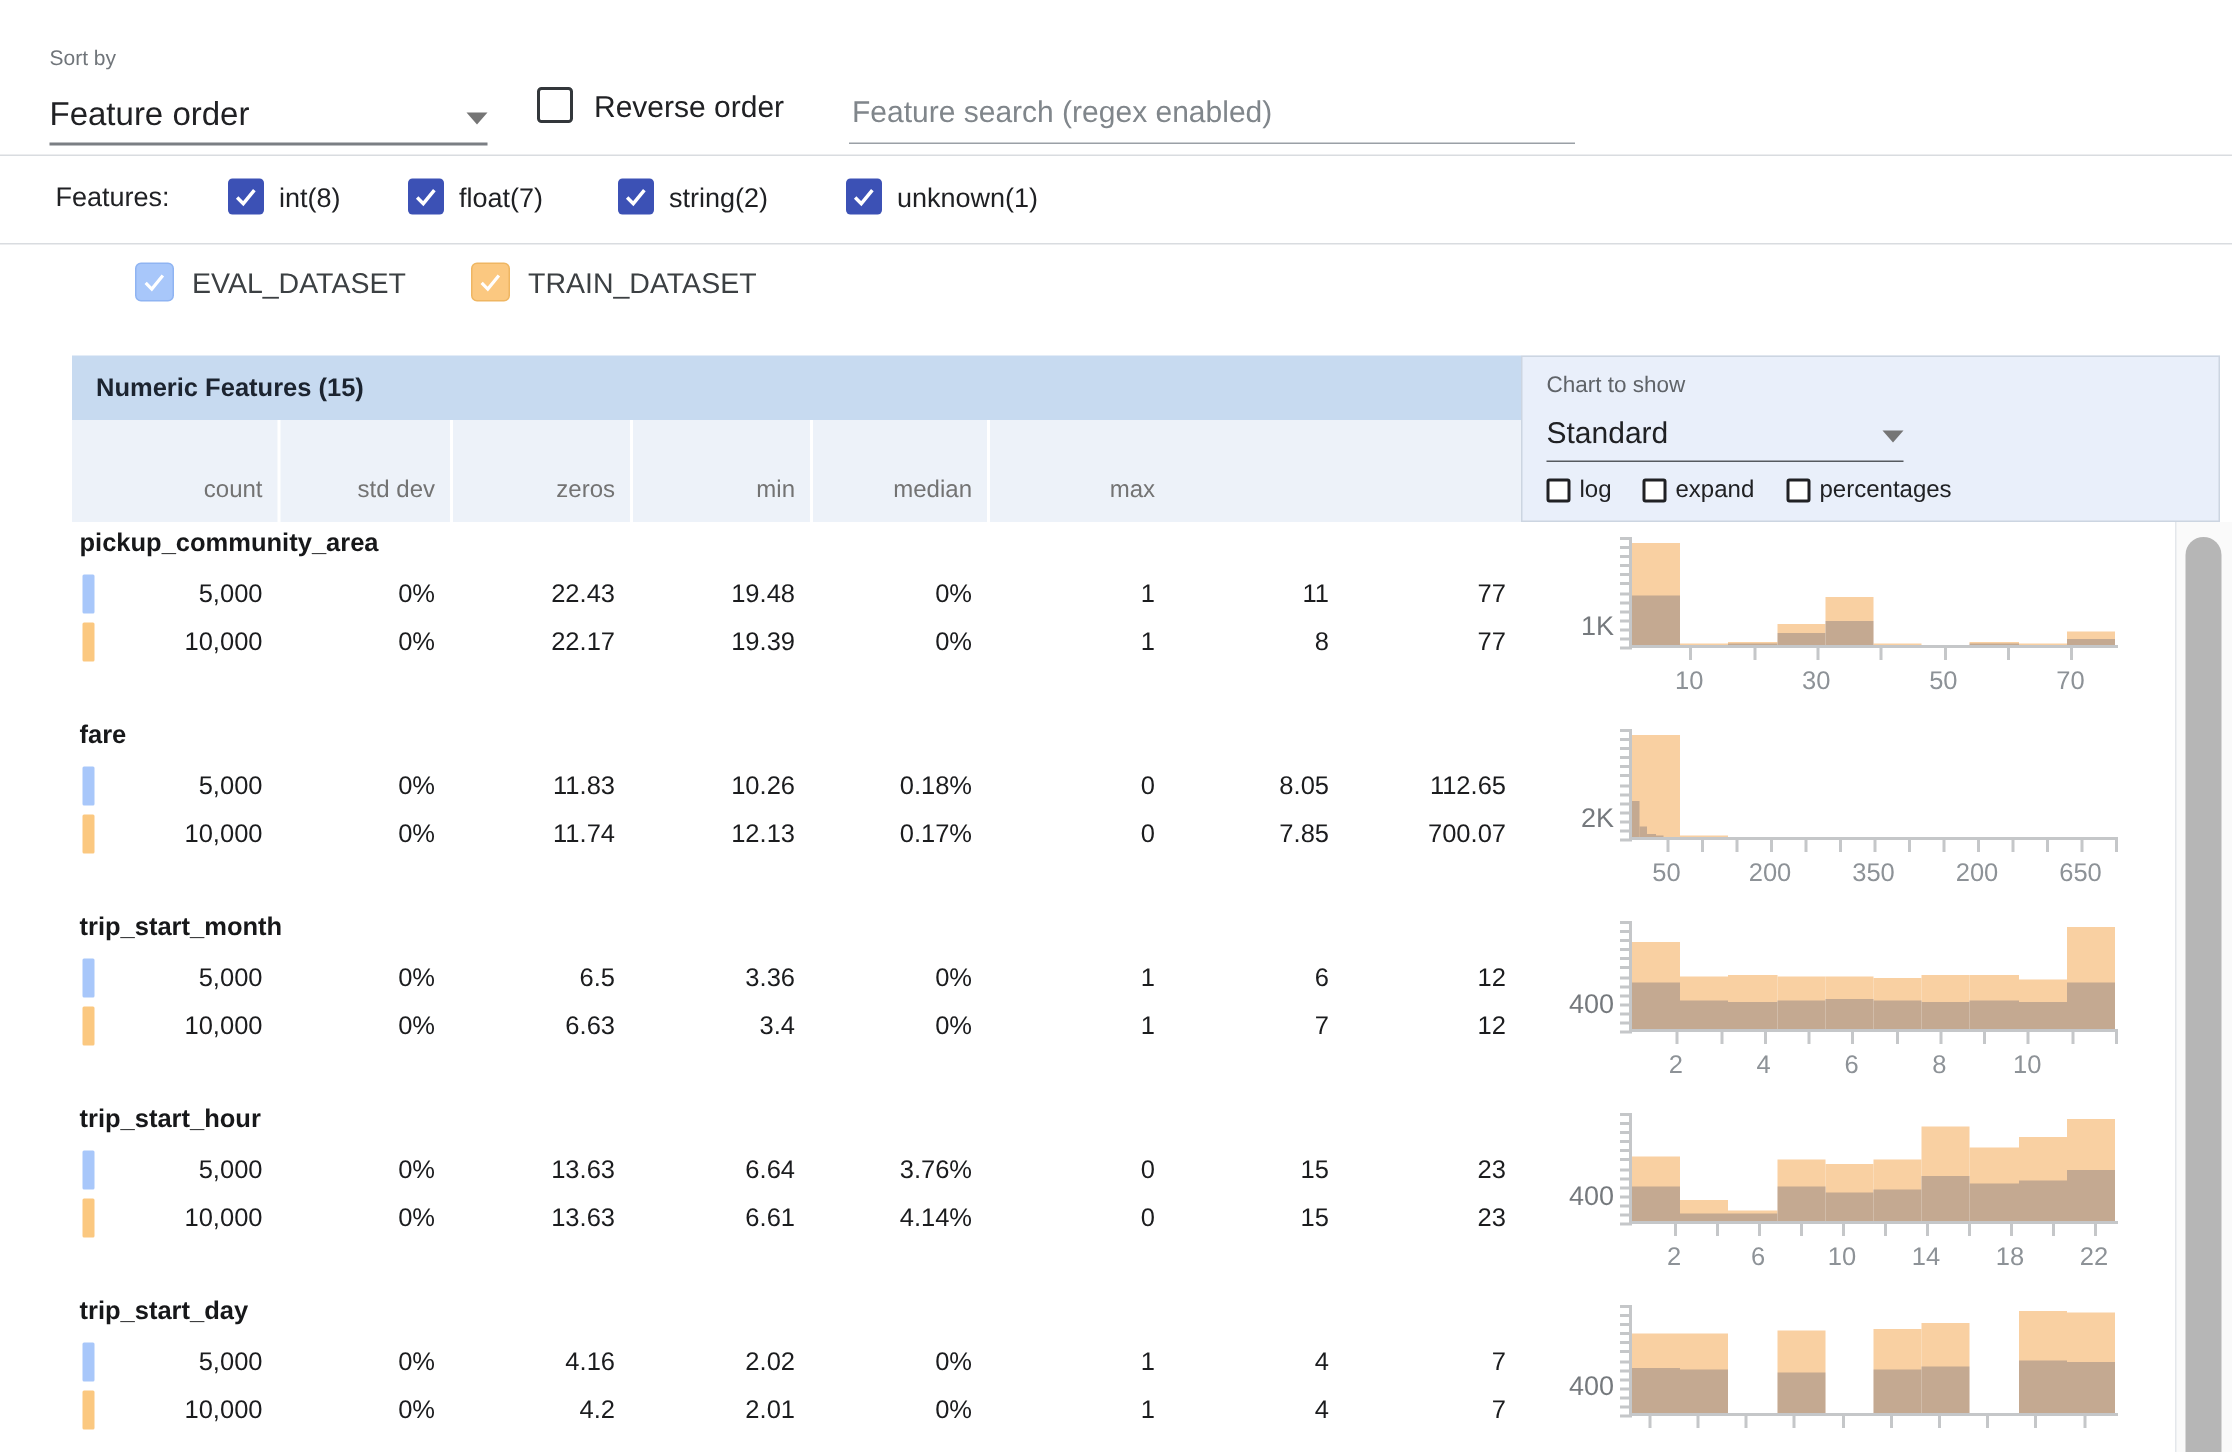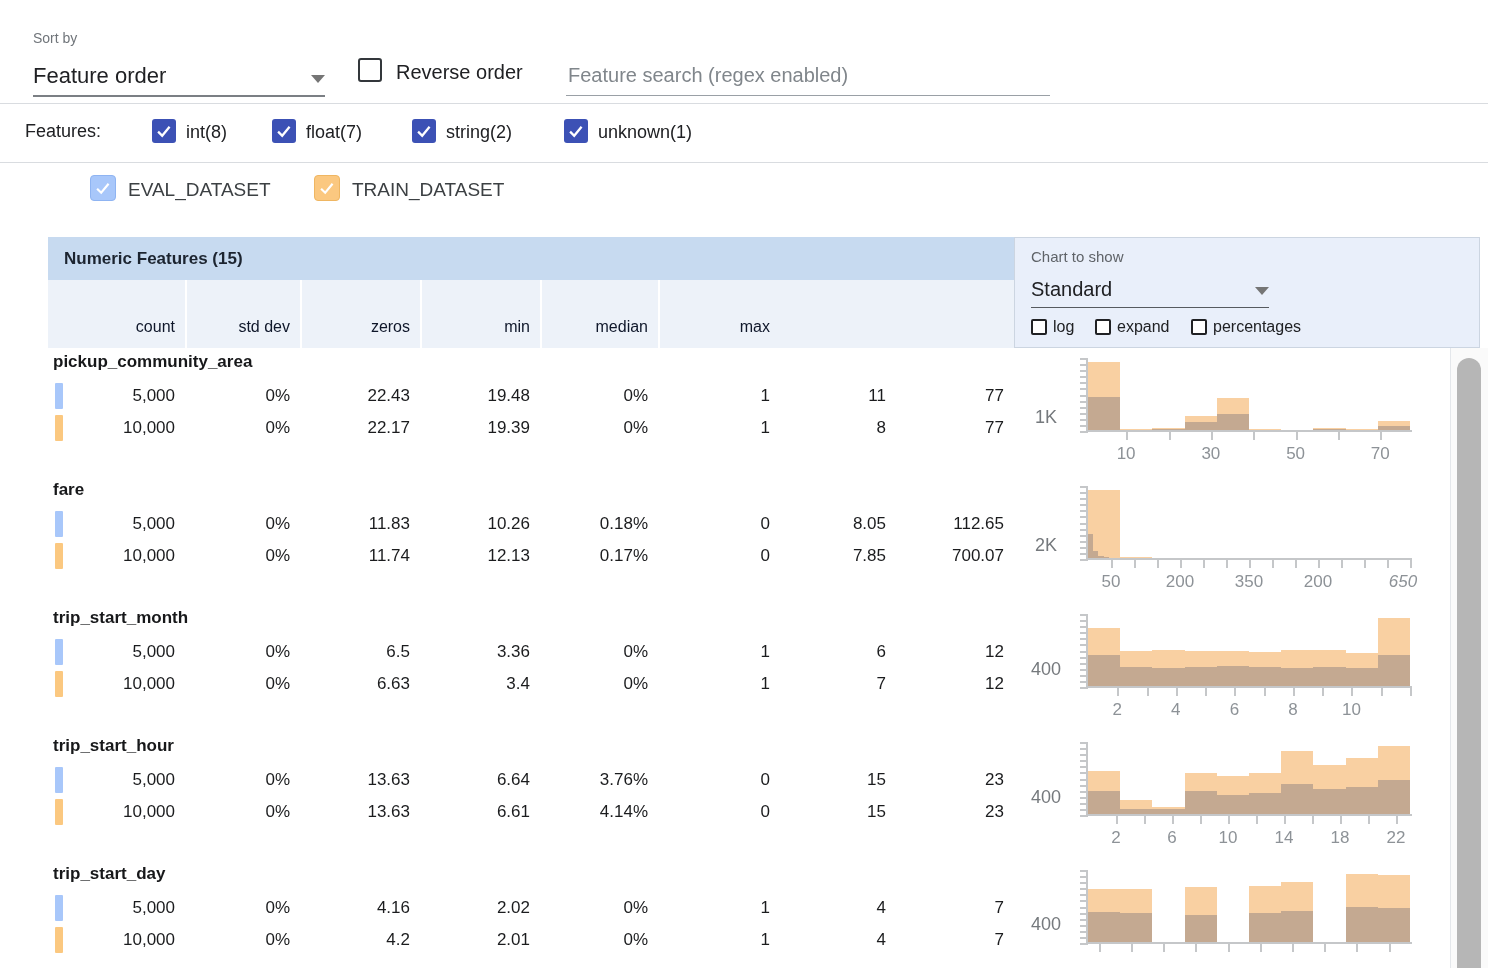--- a/index.html
+++ b/index.html
@@ -19,21 +19,21 @@
   .lbl{font-size:19px;color:#202124;}
   input.search{border:none;outline:none;border-bottom:1px solid #9aa0a6;font-size:20px;font-family:"Liberation Sans",sans-serif;color:#202124;background:transparent;}
   input.search::placeholder{color:#80868b;}
   .hr{background:#d9dce0;height:1px;left:0;width:1488px;}
   
   .title-band{background:#c7daf0;display:flex;align-items:center;}
   .title-band span{font-size:17px;font-weight:bold;color:#1c2430;padding-left:16px;}
   .grid8{display:grid;grid-template-columns:137px 115px 120px 120px 118px 122px 116px 118px;}
   .colhdr{background:#edf2f9;}
   .colhdr .hcell{display:flex;align-items:flex-end;justify-content:flex-end;
-    padding:0 10px 12px 0;font-size:16px;color:#0f172a;border-left:2px solid #fff;box-sizing:border-box;}
+    padding:0 10px 12px 0;font-size:16px;color:#737373;border-left:2px solid #fff;box-sizing:border-box;}
   .colhdr .hcell:first-child{border-left:none;}
   .feature-block{position:absolute;left:48px;width:966px;height:128px;}
   .fname{position:absolute;left:5px;top:2px;font-size:17px;font-weight:bold;color:#17181a;}
   .stat-row{position:absolute;left:0;width:966px;height:32px;}
   .marker{position:absolute;left:7px;top:3px;width:8px;height:26px;border-radius:1px;}
   .vcell{display:flex;align-items:center;justify-content:flex-end;padding-right:10px;
     font-size:17px;font-weight:500;color:#1b1c1e;box-sizing:border-box;}
   
   .chart-panel{background:#e9effa;border:1px solid #ccd5e1;box-sizing:border-box;}
   .panel-caption{position:absolute;left:16px;top:10px;font-size:15px;color:#5f6368;}
@@ -41,42 +41,42 @@
   .panel-select .sel-text{font-size:20px;}
   .opt-box{position:absolute;top:81px;width:16px;height:16px;box-sizing:border-box;border:2px solid #202124;border-radius:2px;background:#fff;}
   .opt-lbl{position:absolute;top:80px;font-size:16px;color:#202124;}
   
   .chart-block{position:absolute;left:1014px;width:437px;height:128px;}
   .plot{position:absolute;left:74px;top:8px;width:322px;height:73px;}
   .layer{position:absolute;left:0;top:0;right:0;bottom:0;mix-blend-mode:multiply;}
   .bar{position:absolute;bottom:1px;}
   .yaxis{position:absolute;left:-2px;top:0;width:2px;height:75px;background:#c5c7c9;}
   .ytick{position:absolute;width:6px;height:2px;background:#c5c7c9;left:-8px;}
-  .ylabel{position:absolute;left:-72px;width:60px;text-align:center;font-size:18px;color:#75797d;}
+  .ylabel{position:absolute;left:-72px;width:60px;text-align:right;font-size:18px;color:#75797d;}
   .xaxis{position:absolute;left:-2px;bottom:-1px;width:326px;height:2px;background:#c5c7c9;}
   .xtick{position:absolute;width:2px;height:8px;background:#c5c7c9;top:74px;}
   .xlabel{position:absolute;top:86px;width:60px;text-align:center;font-size:17px;color:#8d9297;}
   
   .sb-gutter{left:1450px;top:348px;width:38px;height:620px;border-left:1px solid #e4e7eb;background:#fafafa;}
   .sb-thumb{position:absolute;left:6px;top:10px;width:24px;height:640px;border-radius:12px;background:#b6b6b6;}
 </style>
 </head>
 <body>
 
 <div class="abs caption" style="left:33px;top:30px;">Sort by</div>
 <div class="abs select" style="left:33px;top:55px;width:292px;height:40px;">
   <span class="sel-text">Feature order</span>
   <span class="arrow-down"></span>
 </div>
 <div class="abs cb unchecked" style="left:358px;top:58px;width:24px;height:24px;"></div>
 <div class="abs lbl" style="left:396px;top:61px;font-size:20px;">Reverse order</div>
 <input class="abs search" style="left: 566px; top: 55px; width: 480px; height: 38px;" placeholder="Feature search (regex enabled)">
 <div class="abs hr" style="top:103px;"></div>
 
-<div class="abs" style="left:25px;top:121px;font-size:18px;">Features:</div>
+<div class="abs" style="left:37px;top:121px;font-size:18px;">Features:</div>
 <div id="type-filters">
     <div class="abs cb" style="left: 152px; top: 119px; width: 24px; height: 24px; background: rgb(60, 81, 181);">
       <svg viewBox="0 0 24 24">
         <polyline points="5,13 10,18 19,7" fill="none" stroke="#fff" stroke-width="2.8"></polyline>
       </svg>
     </div>
     <div class="abs lbl" style="left: 186px; top: 122px; font-size: 18px;">int(8)</div>
     <div class="abs cb" style="left: 272px; top: 119px; width: 24px; height: 24px; background: rgb(60, 81, 181);">
       <svg viewBox="0 0 24 24">
         <polyline points="5,13 10,18 19,7" fill="none" stroke="#fff" stroke-width="2.8"></polyline>
@@ -393,21 +393,21 @@
         <div class="xtick" style="left: 207px;"></div>
         <div class="xtick" style="left: 230px;"></div>
         <div class="xtick" style="left: 253px;"></div>
         <div class="xtick" style="left: 276px;"></div>
         <div class="xtick" style="left: 299px;"></div>
         <div class="xtick" style="left: 322px;"></div>
         <div class="xlabel" style="left: -7px;">50</div>
         <div class="xlabel" style="left: 62px;">200</div>
         <div class="xlabel" style="left: 131px;">350</div>
         <div class="xlabel" style="left: 200px;">200</div>
-        <div class="xlabel" style="left: 285px; font-style: italic;">650</div>
+        <div class="xlabel" style="left: 269px;">650</div>
       </div>
     </div>
     <div class="chart-block" style="top: 606px;">
       <div class="plot">
         <div class="layer">
           <div class="bar" style="left: 0px; width: 32.2px; height: 58.2541px; background: rgb(249, 208, 162);"></div>
           <div class="bar" style="left: 32.2px; width: 32.2px; height: 35.1304px; background: rgb(249, 208, 162);"></div>
           <div class="bar" style="left: 64.4px; width: 32.2px; height: 35.575px; background: rgb(249, 208, 162);"></div>
           <div class="bar" style="left: 96.6px; width: 32.2px; height: 35.1304px; background: rgb(249, 208, 162);"></div>
           <div class="bar" style="left: 128.8px; width: 32.2px; height: 34.6857px; background: rgb(249, 208, 162);"></div>

